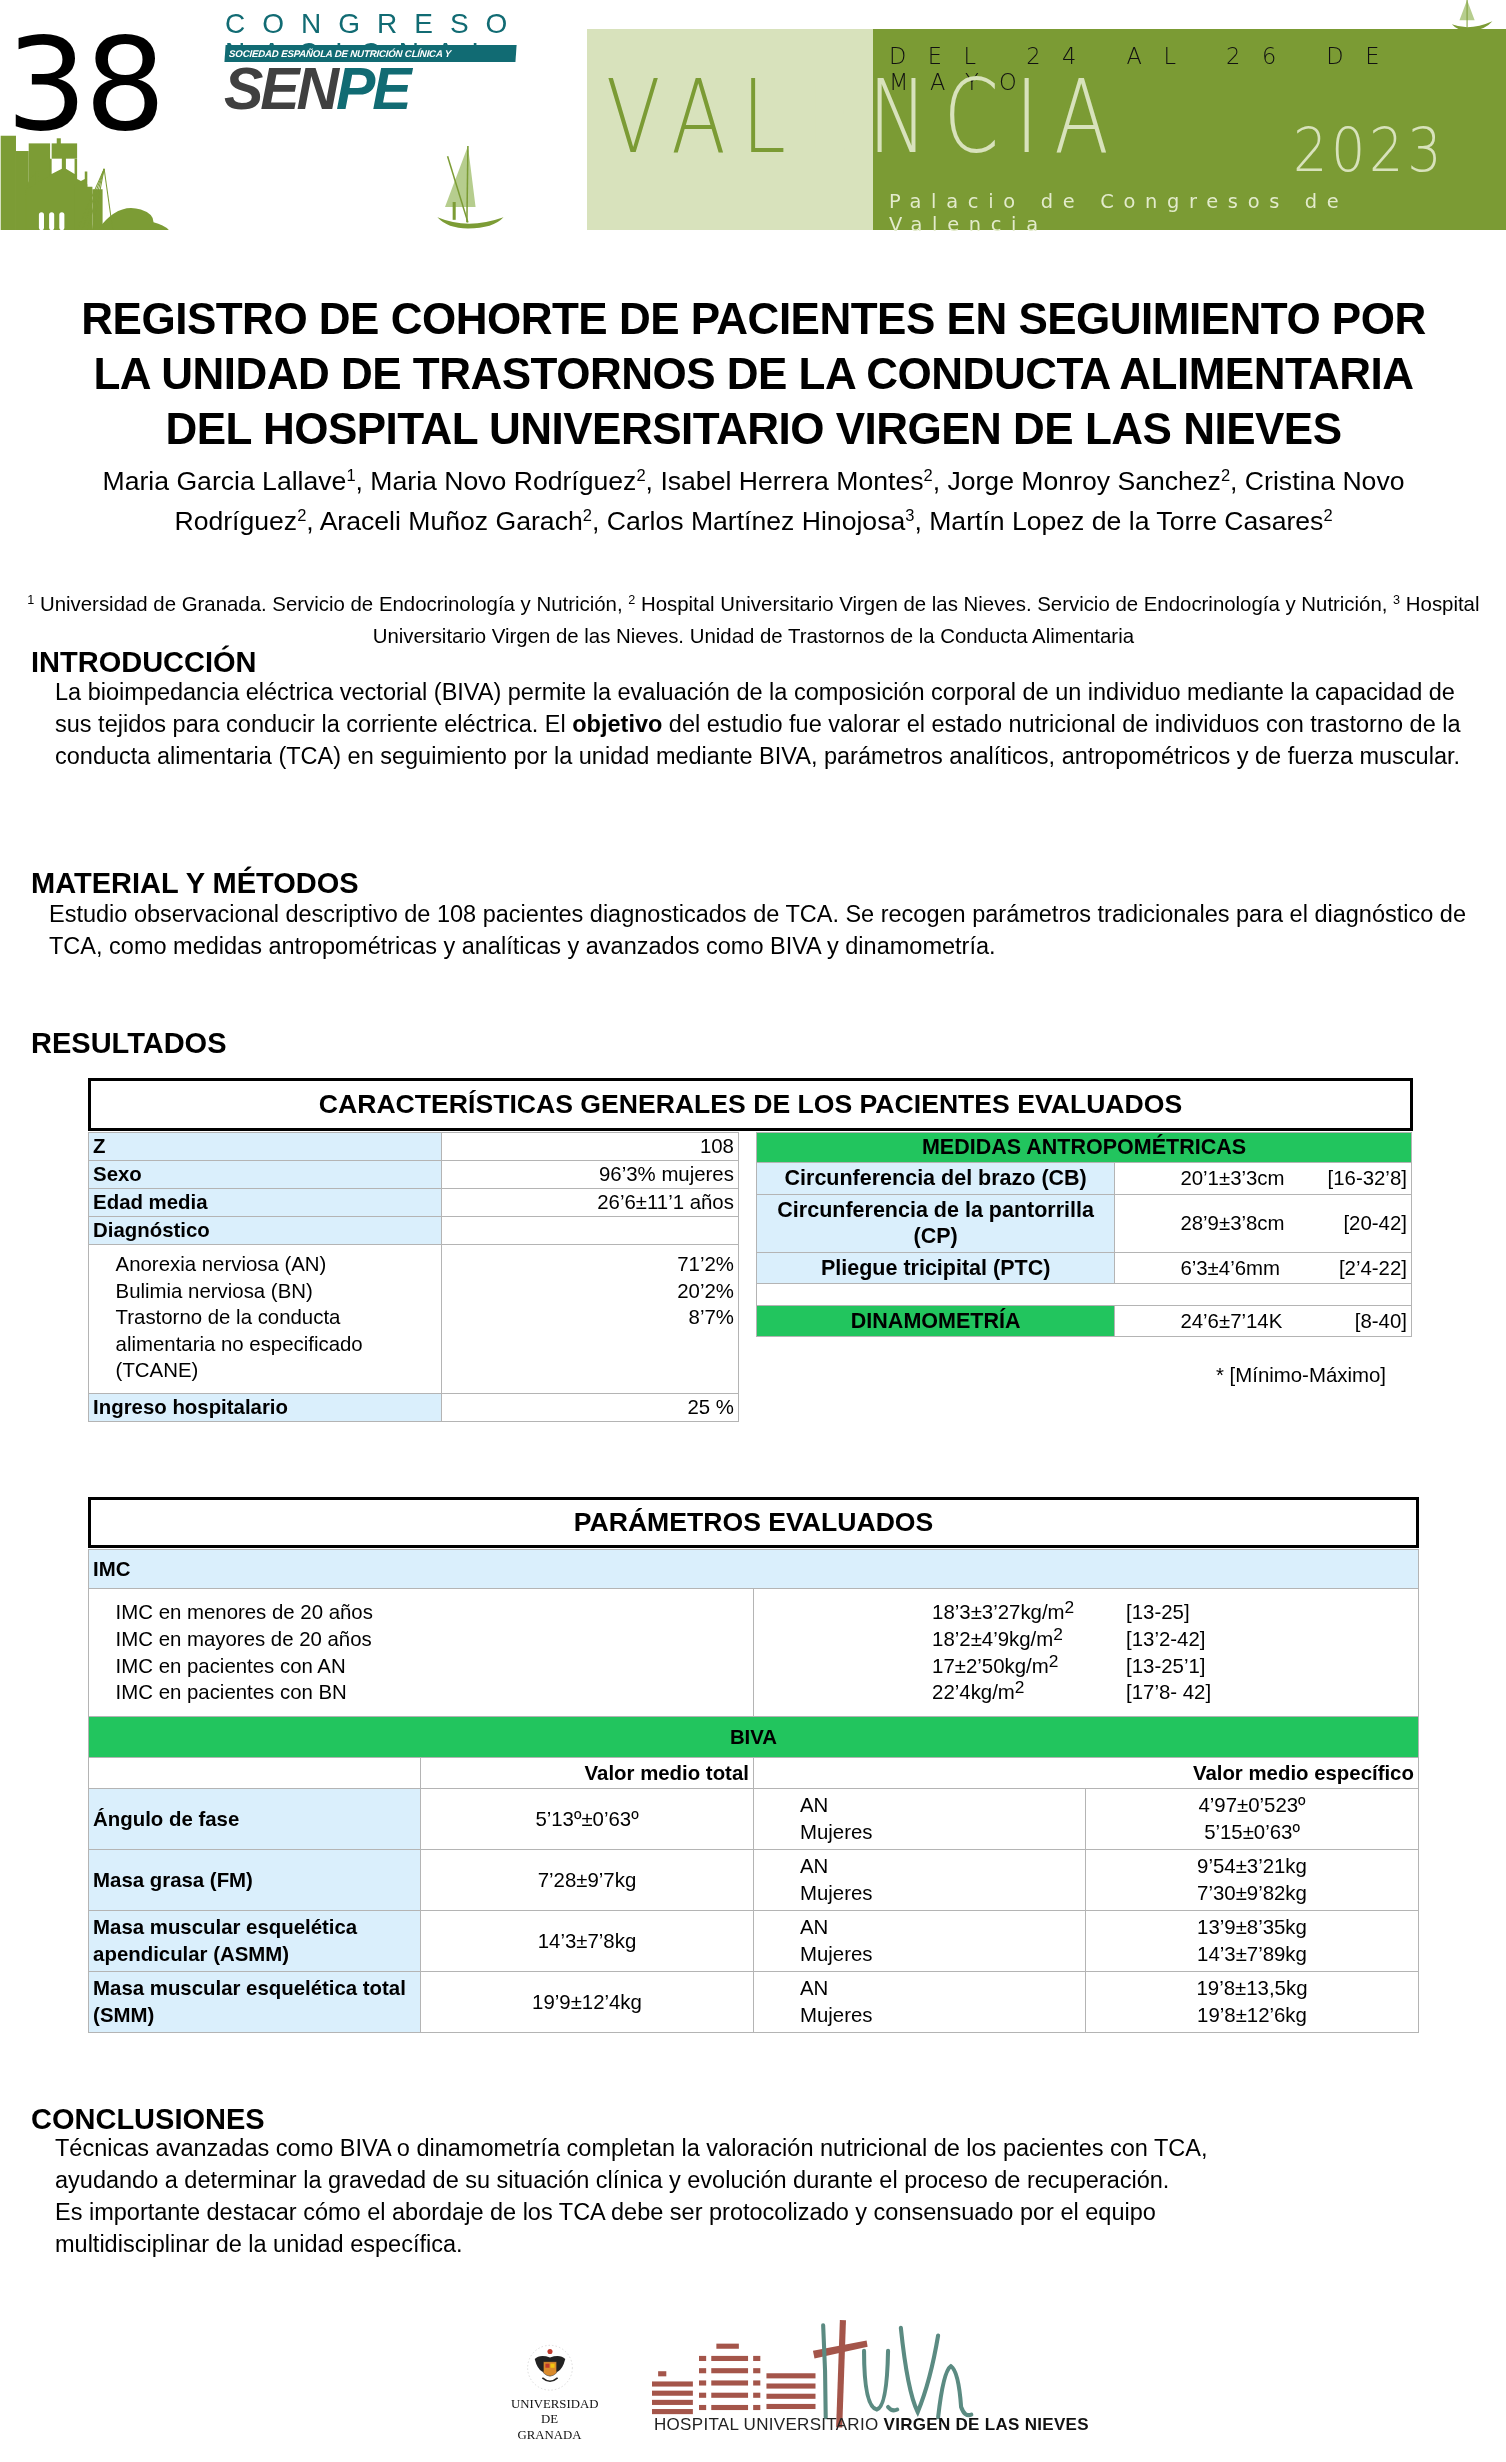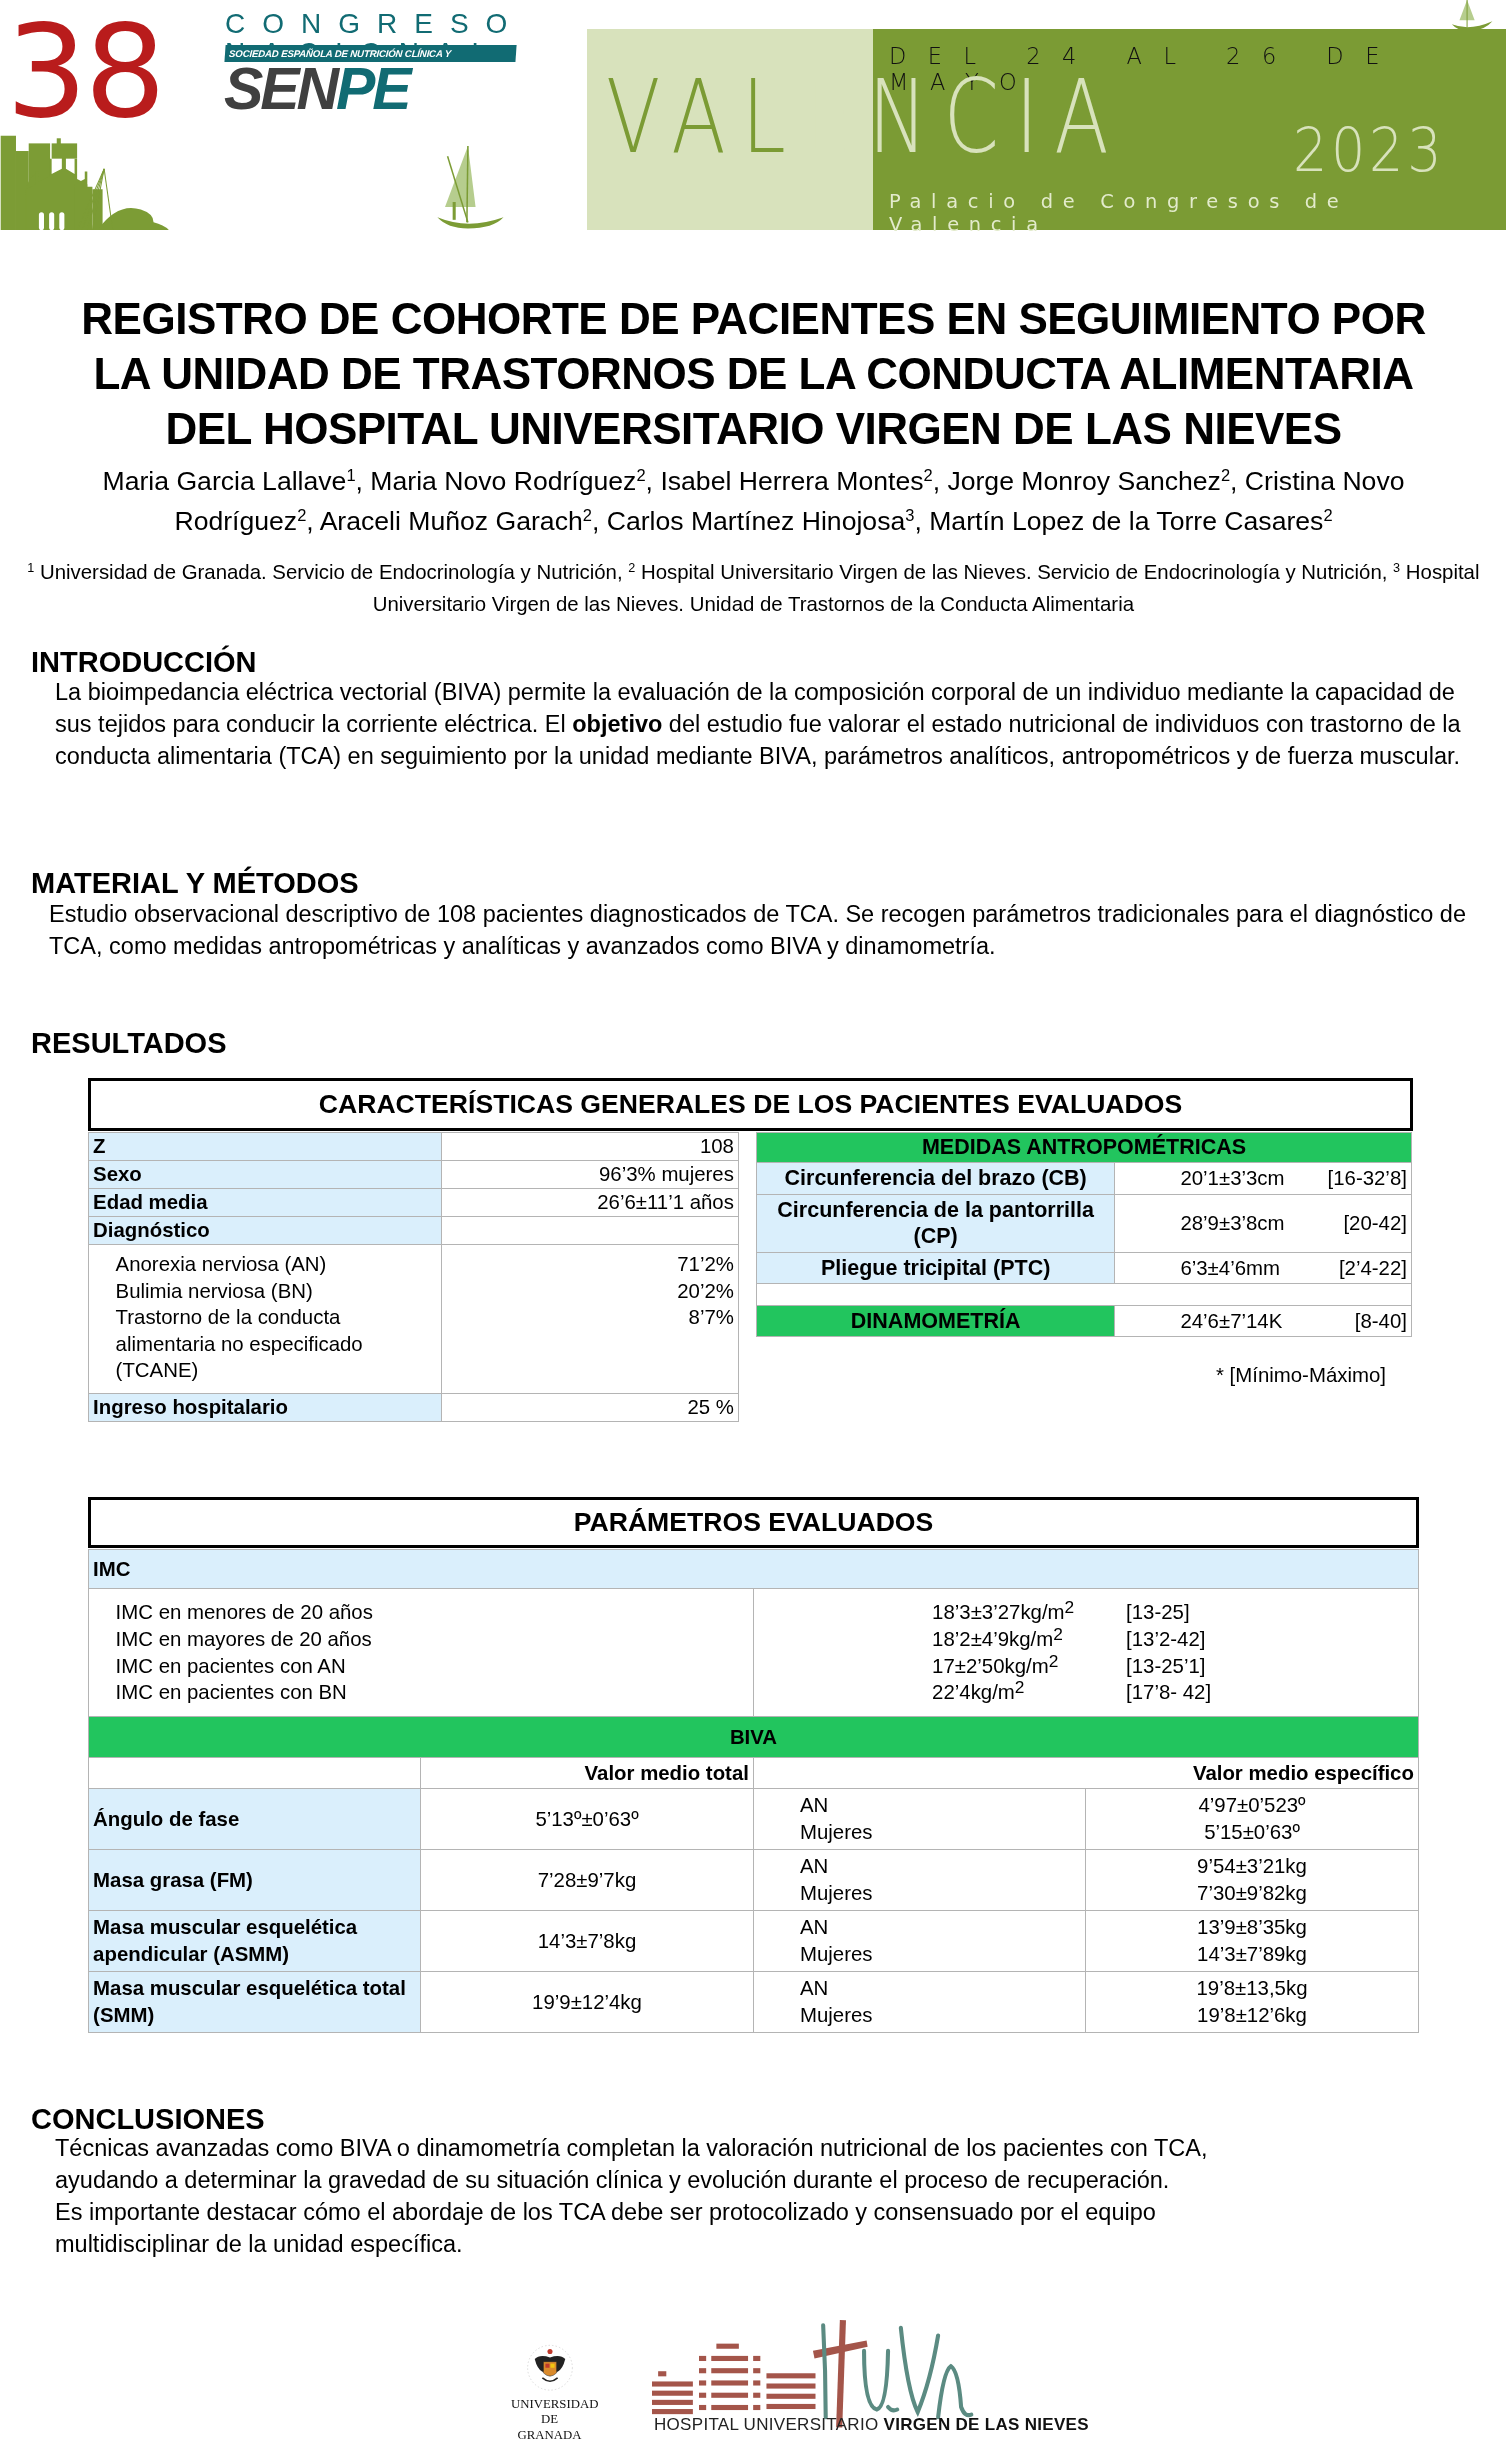--- a/index.html
+++ b/index.html
@@ -1,21 +1,21 @@
 <!DOCTYPE html>
 <html style="font-size:8.2px"><head>
 <meta charset="utf-8">
 <style>
   * { box-sizing: border-box; margin: 0; padding: 0; }
   html, body { width: 1507px; height: 2462px; background: #ffffff; }
   body { font-family: "Liberation Sans", sans-serif; color: #000; position: relative; overflow: hidden; }
 
   
   .banner { position: absolute; left: 0; top: 0; width: 1507px; height: 230px; background: #ffffff; }
-  .logo38 { position: absolute; left: 6.1px; top: 8px; font-family: "DejaVu Sans", sans-serif; font-size: 128px; color: #b91c1c; letter-spacing: -3.1px; line-height: 1; font-weight: 400; }
+  .logo38 { position: absolute; left: 6.1px; top: 21px; font-family: "DejaVu Sans", sans-serif; font-size: 128px; color: #000000; letter-spacing: -3.1px; line-height: 1; font-weight: 400; }
   .congreso { position: absolute; left: 225px; top: 9.2px; font-size: 28px; color: #116b73; letter-spacing: 17px; line-height: 29px; }
   .sociedad-bar { position: absolute; left: 225px; top: 45px; width: 291px; height: 17.4px; background: #116b73; color: #fff; font-size: 9.7px; font-weight: bold; font-style: italic; line-height: 17.4px; padding-left: 4.1px; letter-spacing: -0.2px; transform: skewX(-4deg); }
   .senpe { position: absolute; left: 224px; top: 60px; font-size: 59px; font-weight: bold; font-style: italic; line-height: 1; letter-spacing: -3.1px; }
   .senpe .sen { color: #404040; text-align: right; }
   .senpe .pe { color: #116b73; }
 
   .skyline { position: absolute; left: 0; top: 123px; width: 409px; height: 107px; }
   .boat1 { position: absolute; left: 437px; top: 141px; width: 72px; height: 89px; }
   .boat2 { position: absolute; left: 1416px; top: 0; width: 91px; height: 38px; }
 
@@ -25,21 +25,21 @@
   .valencia { position: absolute; left: 606px; top: 66px; font-size: 102px; line-height: 1; letter-spacing: 20.4px; font-family: "DejaVu Sans", sans-serif; font-weight: 300; transform: scaleX(0.78); transform-origin: left top; white-space: nowrap; }
   .valencia .val { color: #7b9b34; }
   .valencia .encia { color: #d8e2bc; }
   .year { position: absolute; left: 1293px; top: 115px; font-size: 60px; color: #d8e2bc; letter-spacing: 4.1px; font-family: "DejaVu Sans", sans-serif; font-weight: 300; transform: scaleX(0.9); transform-origin: left top; }
   .palacio { position: absolute; left: 889px; top: 190px; font-size: 19.4px; color: #e3ebcc; letter-spacing: 9.7px; font-family: "DejaVu Sans", sans-serif; }
 
   
   .title { position: absolute; left: 0; top: 291px; width: 1507px; text-align: center; font-weight: bold; font-size: 44px; line-height: 55px; letter-spacing: -0.5px; }
   .authors { position: absolute; left: 41px; top: 461px; width: 1425px; text-align: center; font-size: 26.6px; line-height: 40px; }
   .authors sup, .affil sup { font-size: 0.62em; vertical-align: 0.55em; line-height: 0; }
-  .affil { position: absolute; left: 20.4px; top: 556px; width: 1466px; text-align: center; font-size: 20.4px; line-height: 32px; }
+  .affil { position: absolute; left: 20.4px; top: 588px; width: 1466px; text-align: center; font-size: 20.4px; line-height: 32px; }
 
   
   .sec-h { position: absolute; left: 31px; font-weight: bold; font-size: 29px; line-height: 1; }
   .sec-p { position: absolute; left: 55px; width: 1426px; font-size: 23.5px; line-height: 32px; }
   .sec-p b { font-weight: bold; }
 
   
   .t1-title { position: absolute; left: 88px; top: 1078px; width: 1325px; height: 53px; border: 3.6px solid #000; text-align: center; font-weight: bold; font-size: 26.6px; line-height: 46px; }
   table { border-collapse: collapse; position: absolute; }
   td, th { border: 1px solid #b4b4b4; font-size: 20.4px; }

